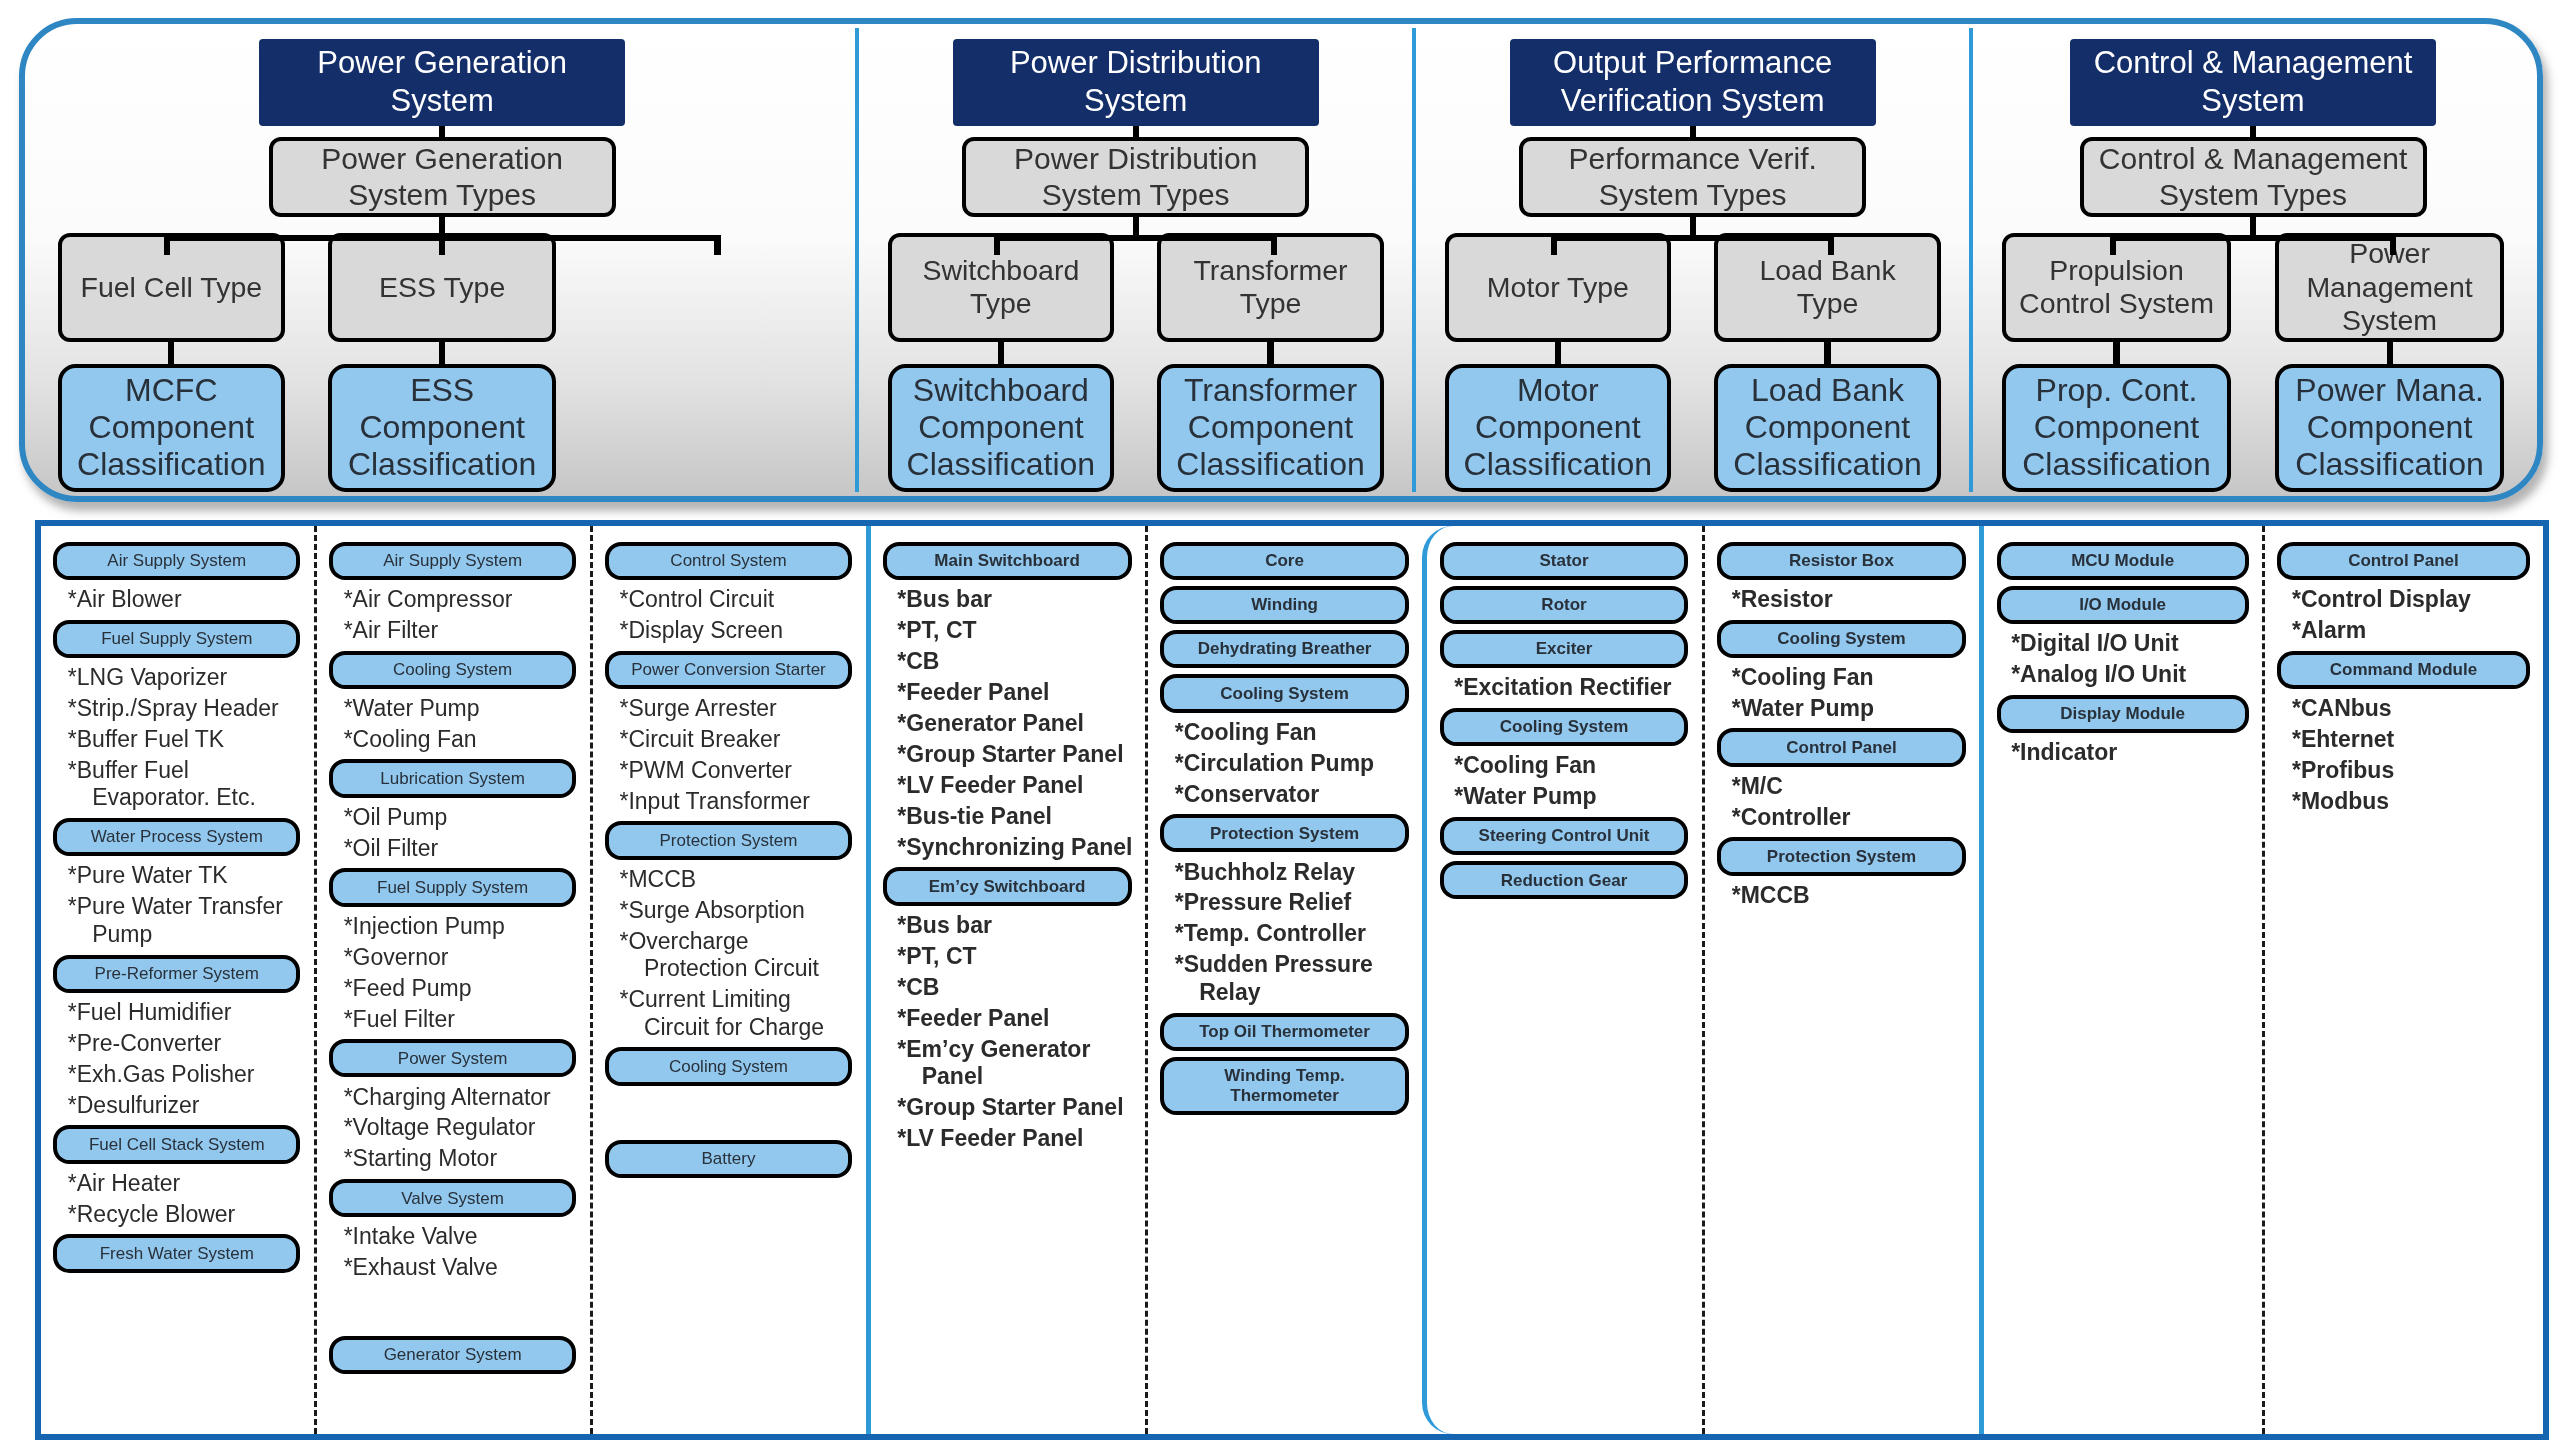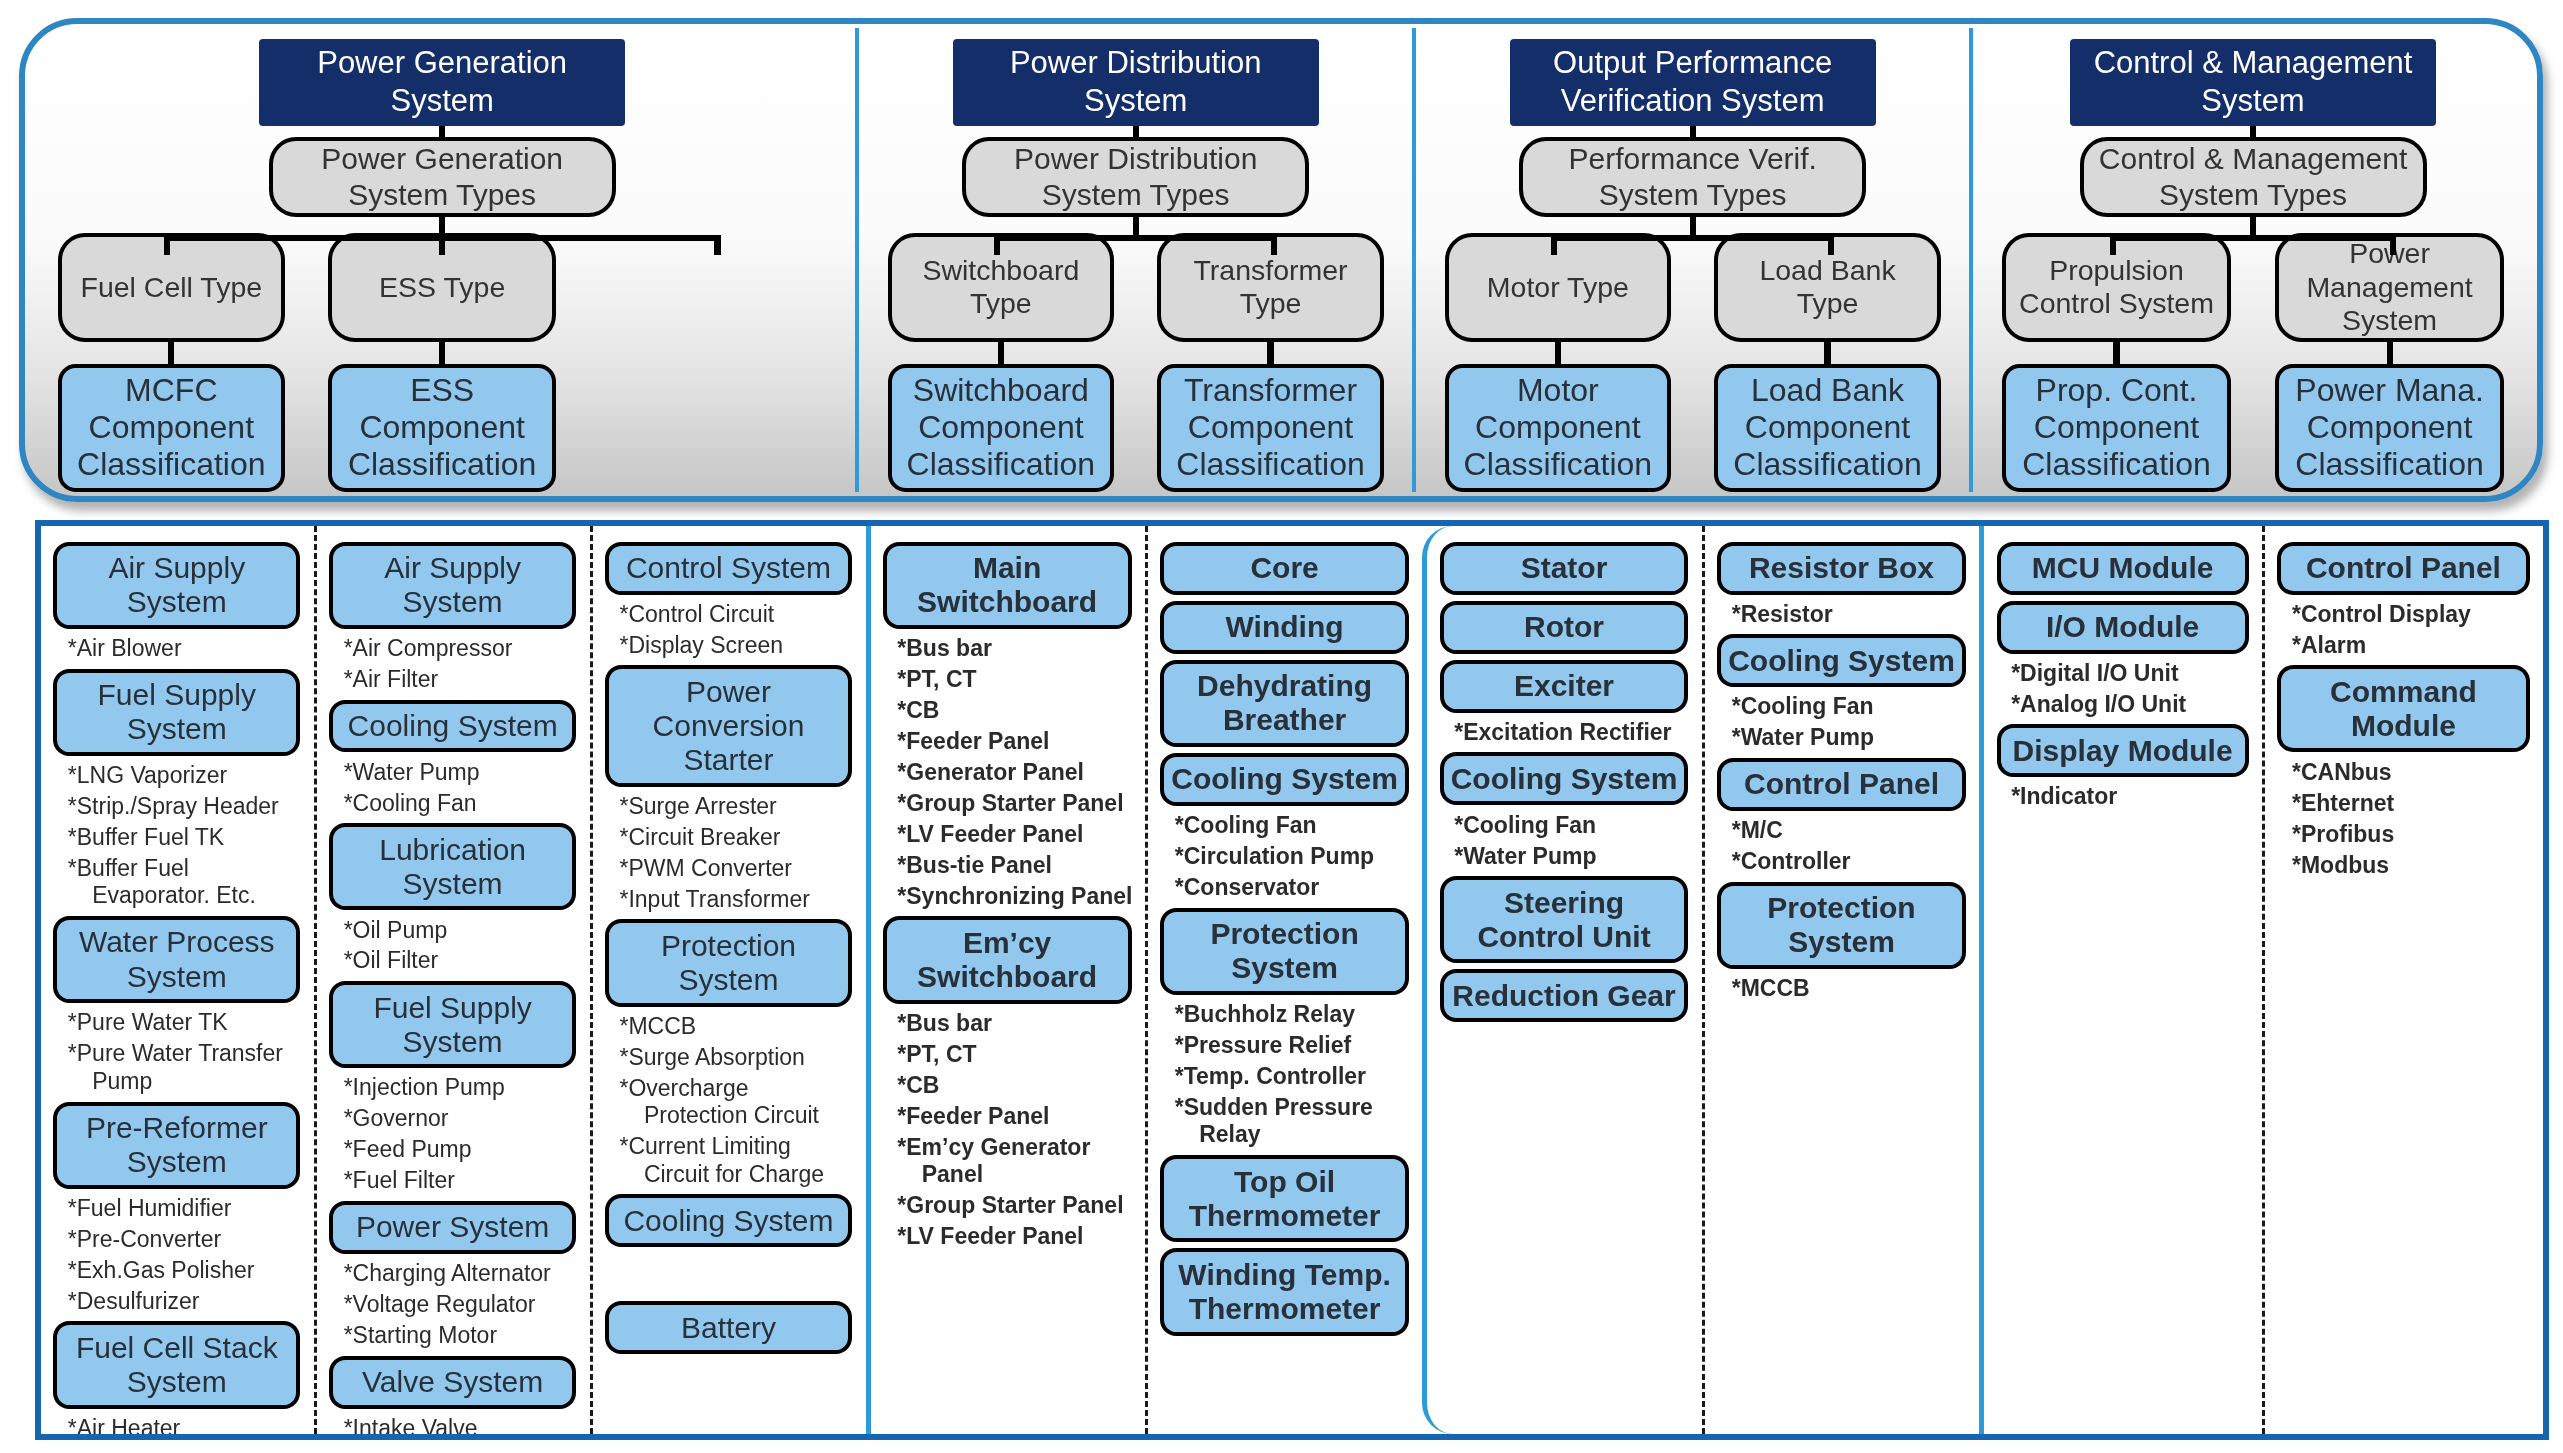--- a/index.html
+++ b/index.html
@@ -13,21 +13,21 @@
     box-shadow:4.7px 8.1px 8.1px rgba(105,105,105,.5);}
   .top-cols{position:absolute;inset:4.1px;display:flex;}
   .top-col{display:flex;flex-direction:column;align-items:center;padding-top:11px;box-sizing:border-box;min-width:0;}
   .top-col + .top-col{border-left:4.7px solid #2f9ad8;}
 
   .navy-box{width:366px;min-height:87px;background:#142e6a;border-radius:4px;color:#ffffff;
     font-size:31px;line-height:1.22;display:flex;align-items:center;justify-content:center;
     text-align:center;padding:5.4px 15px;box-sizing:border-box;}
   .vstub{width:6.1px;background:#000;}
   .stub1{height:28.5px;}
-  .gray-box{background:#d9d9d9;border:4.7px solid #000;border-radius:27px;color:#333;
+  .gray-box{background:#d9d9d9;border:4.7px solid #000;border-radius:12px;color:#333;
     display:flex;align-items:center;justify-content:center;text-align:center;box-sizing:border-box;}
   .types-box{width:347px;min-height:80px;font-size:30px;line-height:1.2;padding:4.1px 11px;}
   .connector{position:relative;width:100%;height:38px;}
   .connector .cc{position:absolute;top:0;height:18.3px;width:6.1px;background:#000;left:calc(50% - 3.1px);}
   .connector .hh{position:absolute;top:17.6px;height:6.1px;background:#000;}
   .connector .dd{position:absolute;top:17.6px;height:20.3px;width:6.1px;background:#000;}
   .child-row{display:grid;width:100%;padding:0 6.8px;box-sizing:border-box;}
   .child-cell{display:flex;flex-direction:column;align-items:center;min-width:0;}
   .type-box{width:84%;max-width:252px;height:109px;font-size:28.5px;line-height:1.18;padding:2.7px 6.8px;}
   .stub2{height:22px;}
@@ -37,21 +37,21 @@
 
   
   .bottom-panel{position:absolute;left:35px;top:520px;width:2514px;height:920px;
     border:6.8px solid #1565b0;background:#fff;box-sizing:border-box;}
   .bot-cols{display:flex;height:100%;}
   .bot-col{display:flex;height:100%;box-sizing:border-box;min-width:0;}
   .bot-col + .bot-col{border-left:5.4px solid #2f9ad8;font-weight:bold;}
   .subcol{flex:1;padding:9.5px 8.1px 0 12.2px;box-sizing:border-box;overflow:hidden;min-width:0;}
   .subcol + .subcol{border-left:3.4px dashed #1a1a1a;}
   .blue-item{background:#92c8ee;border:4.7px solid #000;border-radius:16.3px;color:#28303a;
-    font-size:30px;line-height:1.14;text-align:center;padding:5.4px 6.8px;margin:6.1px 5.4px 6.1px 0;box-sizing:border-box;}
+    font-size:17px;line-height:1.14;text-align:center;padding:5.4px 6.8px;margin:6.1px 5.4px 6.1px 0;box-sizing:border-box;}
   .gap-before{margin-top:54px;}
   .bullet{font-size:23px;line-height:1.2;color:#2b2b2b;padding-left:39px;text-indent:-24.4px;margin:3.4px 0;}
 </style>
 </head>
 <body>
 
 <div class="stage">
   <div class="top-panel">
     <div class="top-cols">
         <div class="top-col" style="flex: 1225 0 0px;">

